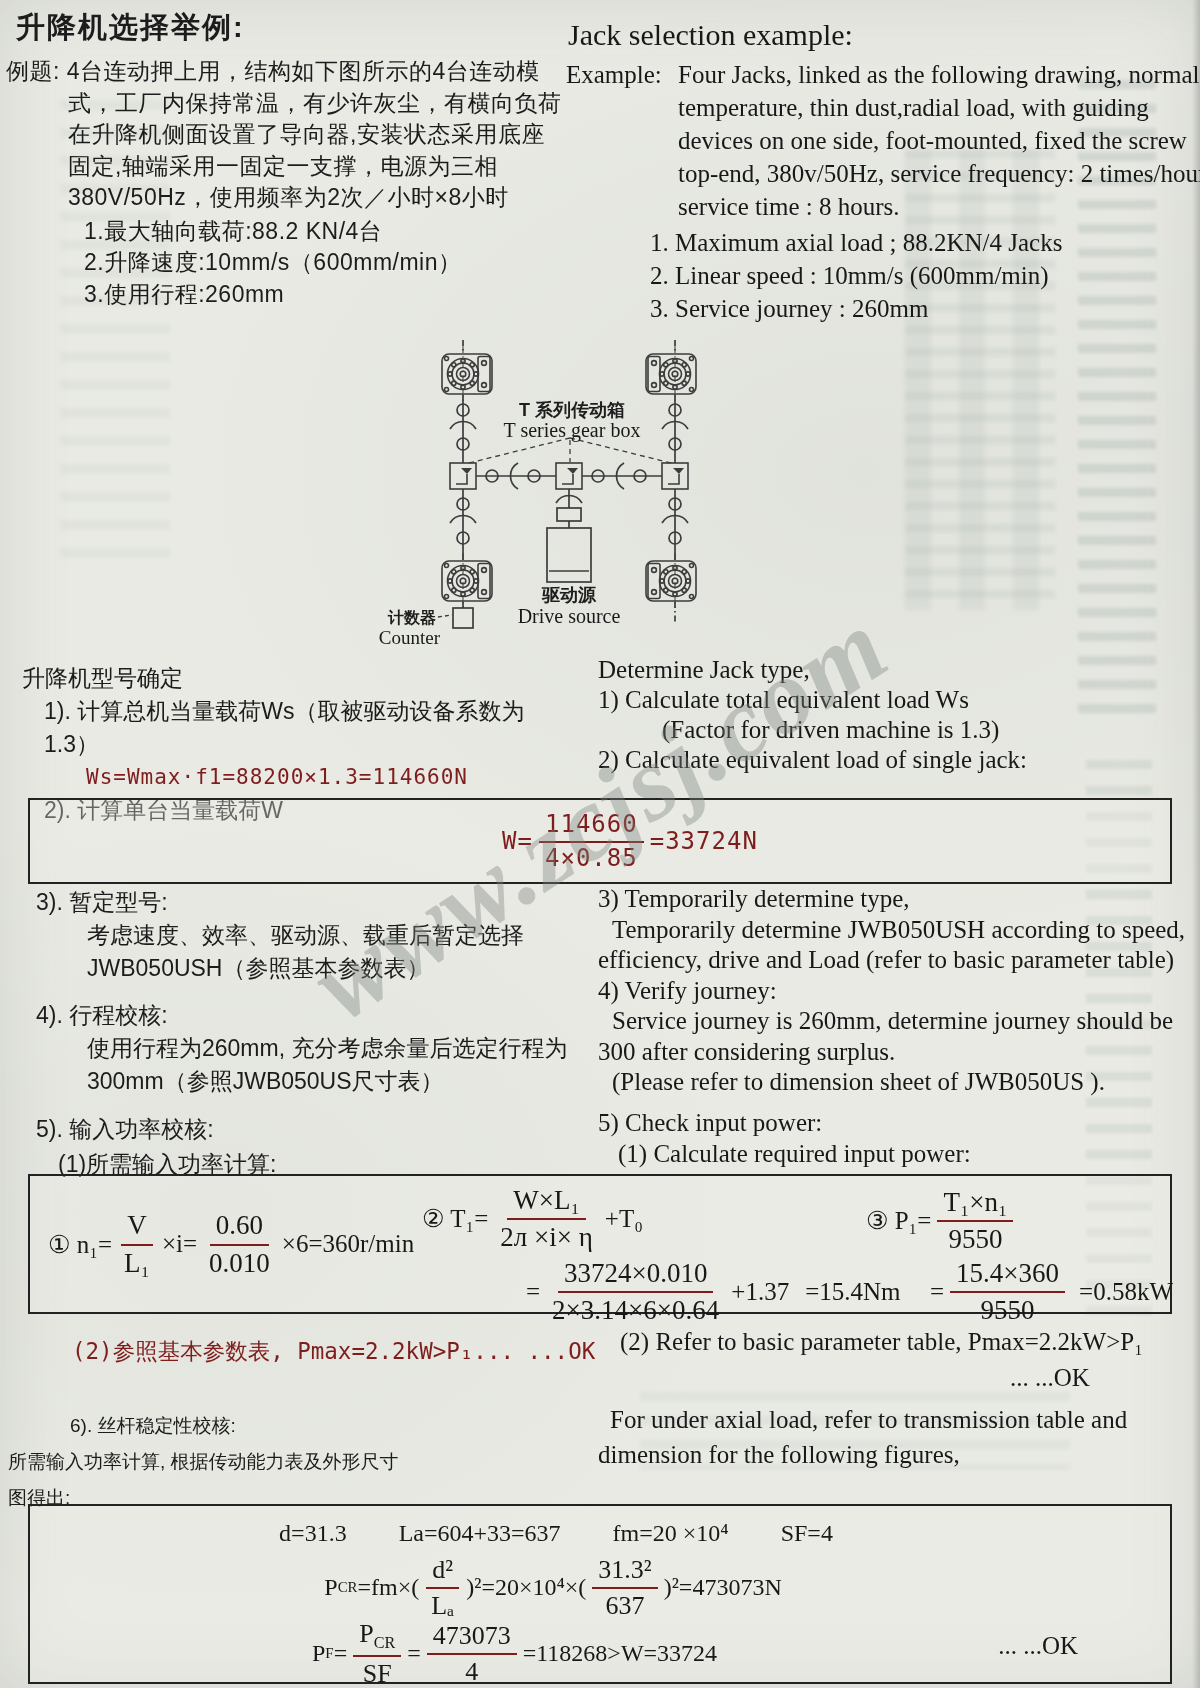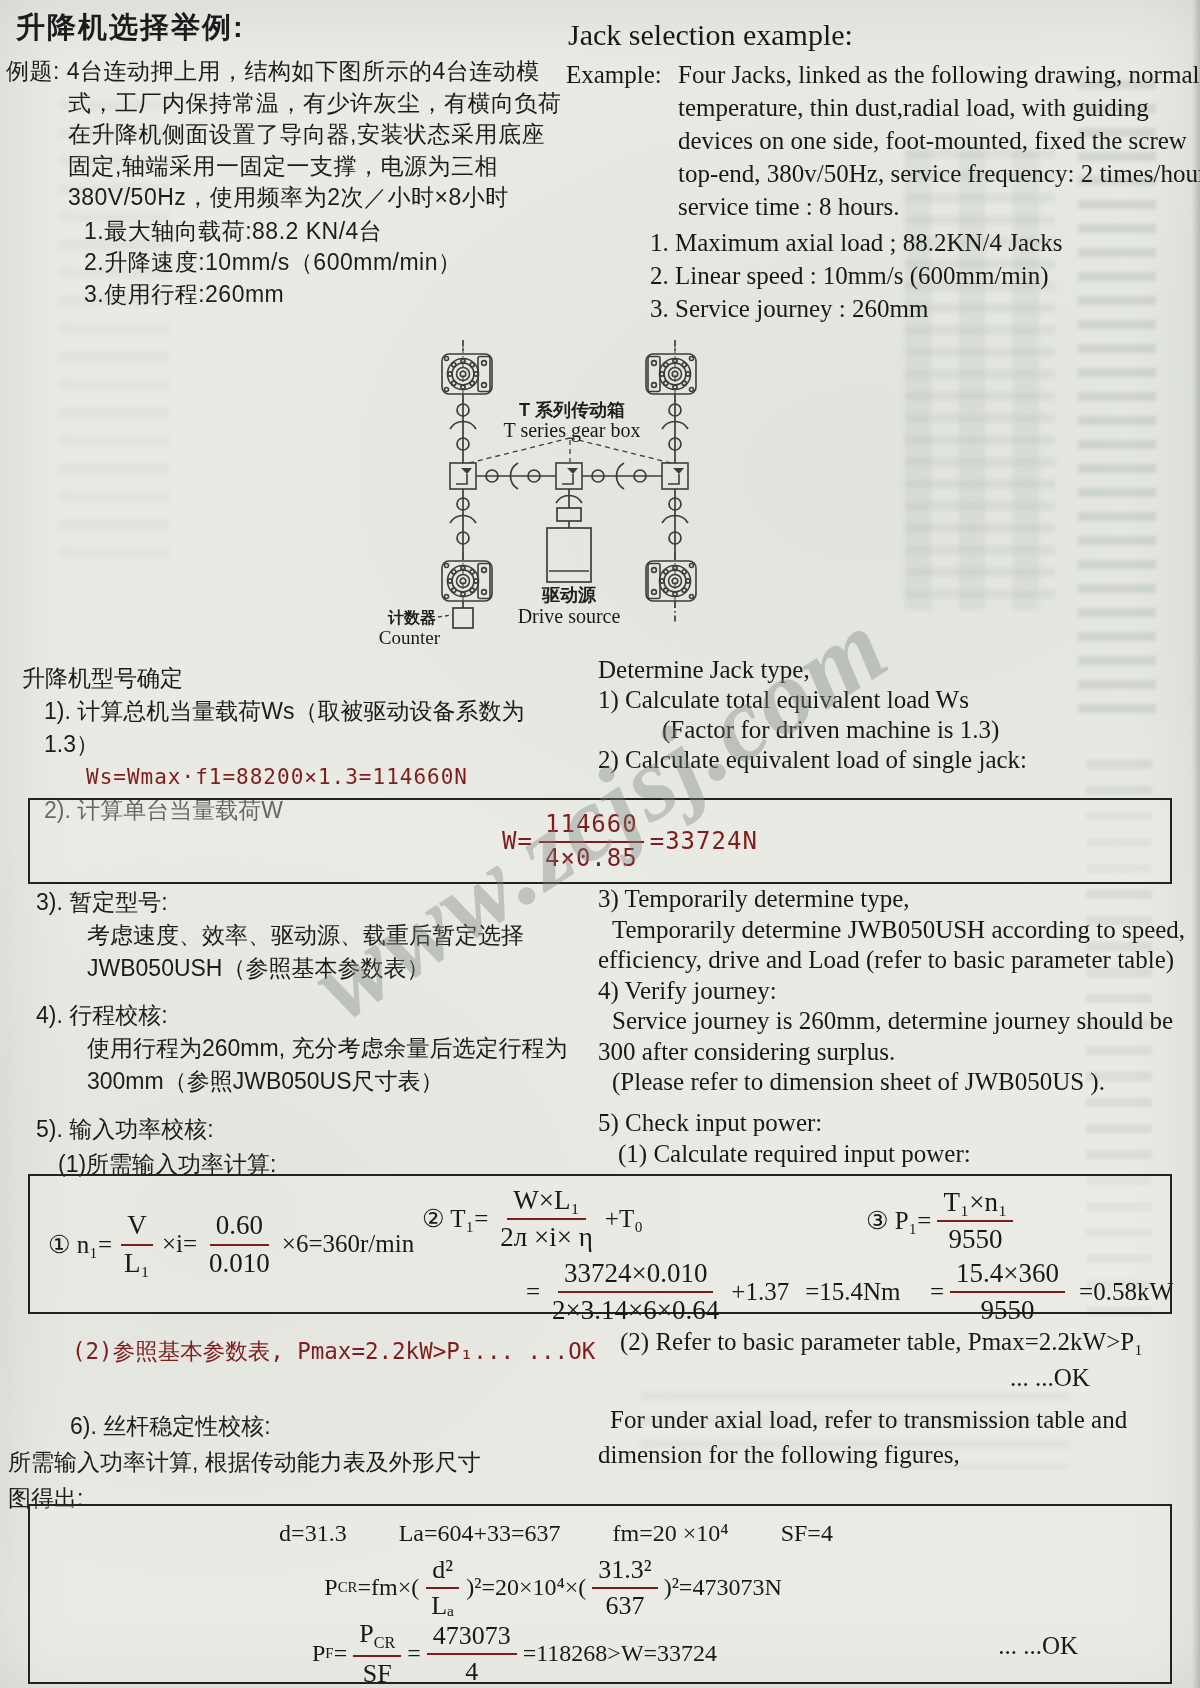--- a/index.html
+++ b/index.html
@@ -71,21 +71,21 @@
   #pb-g2 .l2{margin-left:104px;margin-top:4px;}
   #pb-g3{position:absolute;left:836px;top:10px;}
   #pb-g3 .l2{margin-left:64px;margin-top:2px;}
   .gap{margin-left:16px;}
   .gap-s{margin-left:8px;}
   
   #s5b-zh{left:72px;top:1336px;font-size:22.5px;}
   #s5b-en{left:620px;top:1326px;font-size:25px;line-height:31px;width:560px;}
   #s5b-en .l2{margin-left:390px;margin-top:5px;}
   
-  #s6-zh{left:8px;top:1408px;font-size:23px;line-height:36px;width:560px;}
+  #s6-zh{left:8px;top:1408px;font-size:19px;line-height:36px;width:560px;}
   #s6-zh .t{padding-left:62px;}
   #s6-en{left:598px;top:1402px;font-size:25px;line-height:35px;width:600px;}
   #s6-en .ind{padding-left:12px;}
   
   #box3{left:28px;top:1504px;width:1140px;height:176px;}
   #box3 .row{position:absolute;left:0;right:0;display:flex;align-items:center;justify-content:center;font-size:24px;}
   #box3 .row1{top:14px;gap:52px;transform:translateX(-44px);}
   #box3 .row2{top:48px;transform:translateX(-47px);}
   #box3 .frac{font-size:26px;}
   #box3 .row3{position:absolute;left:282px;top:112px;display:flex;align-items:center;font-size:24px;}

